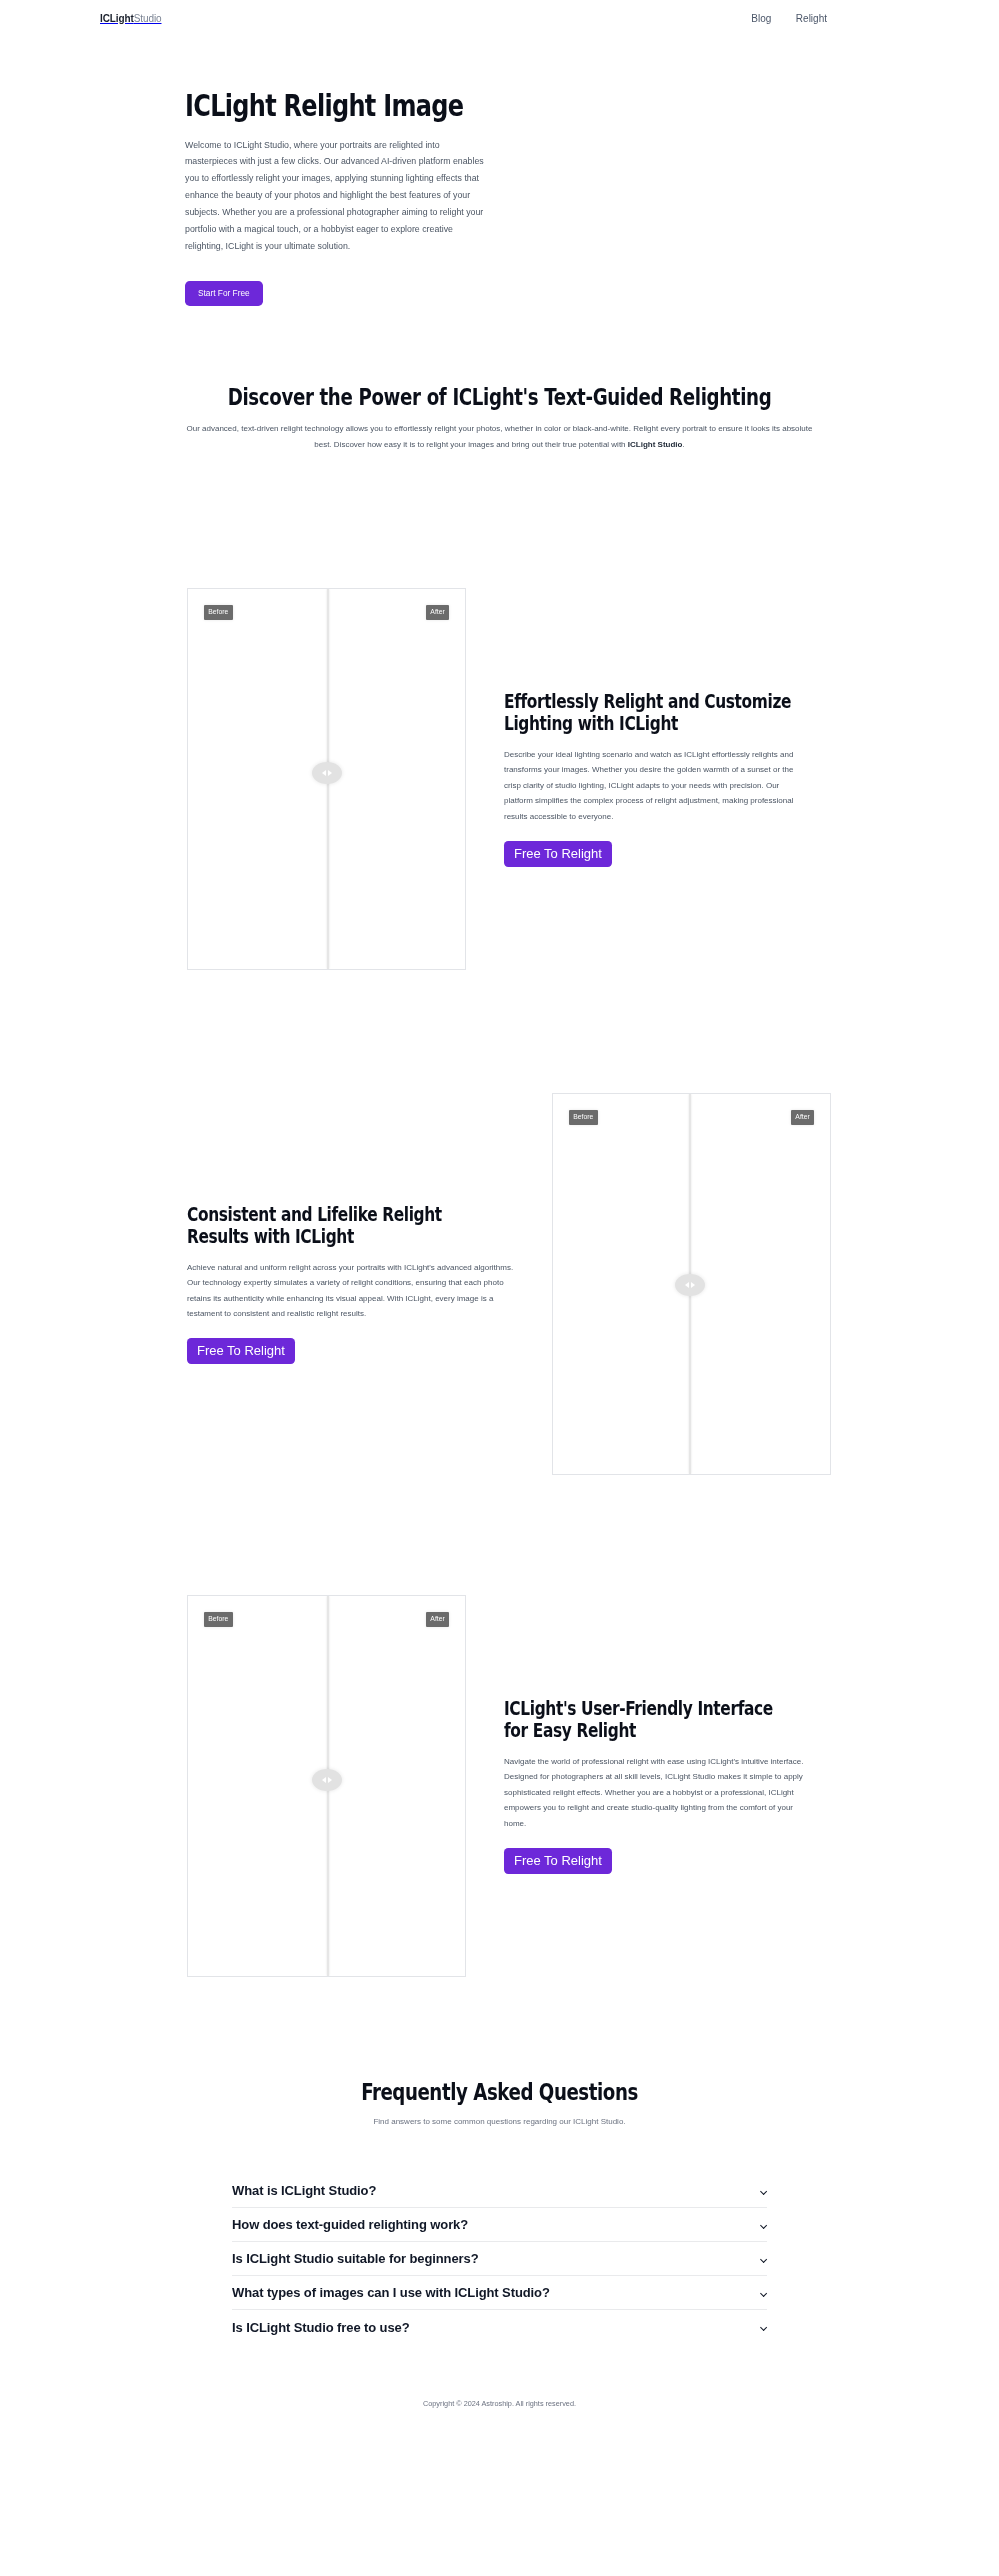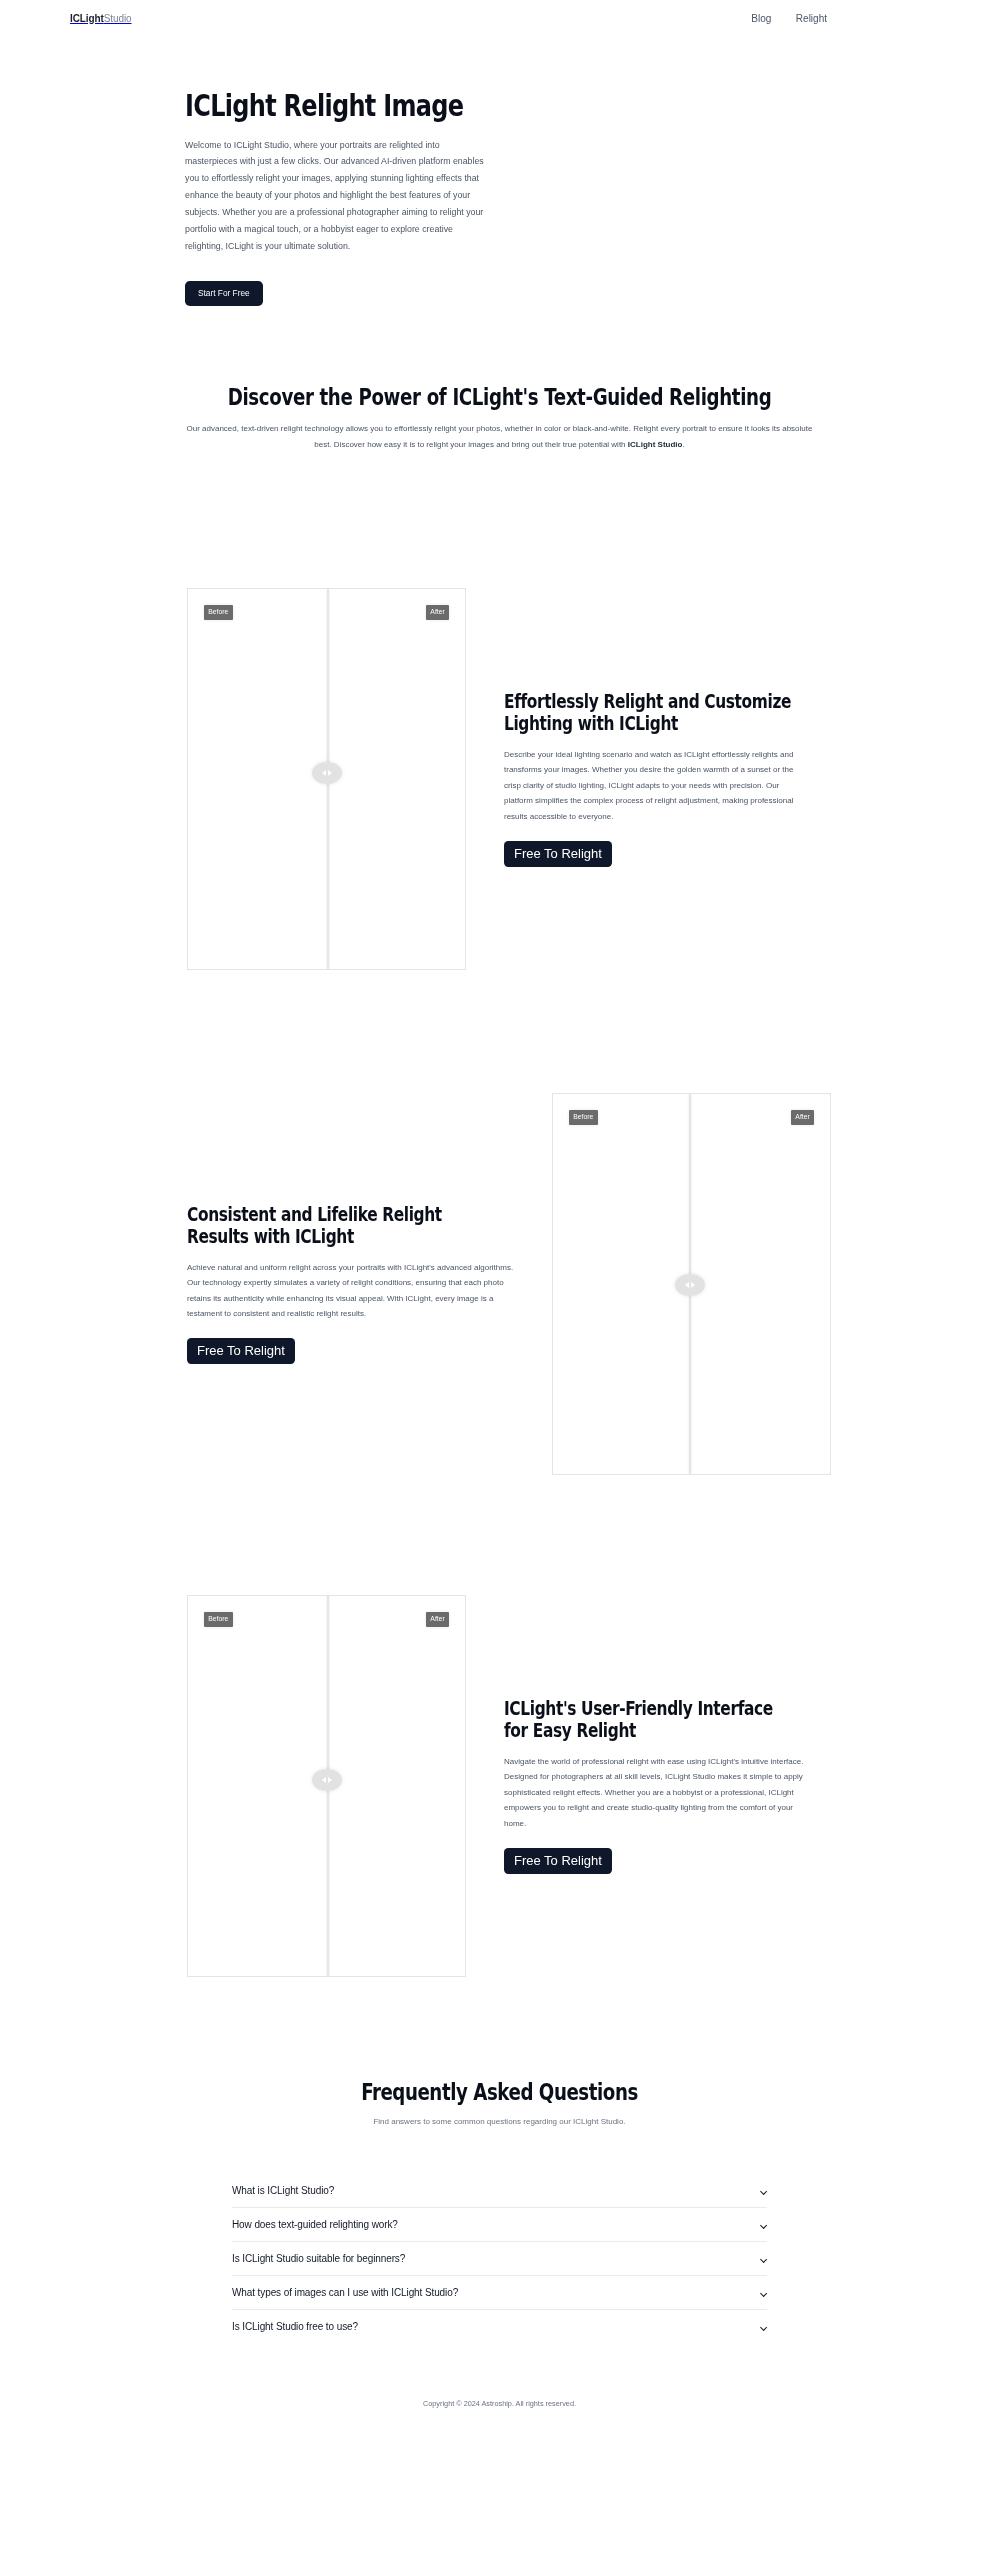--- a/index.html
+++ b/index.html
@@ -23,21 +23,21 @@
     background: #ffffff;
   }
 
   
   .site-header {
     width: 999px;
     height: 37px;
     display: flex;
     align-items: center;
     justify-content: space-between;
-    padding: 0 172px 0 70px;
+    padding: 0 172px 0 100px;
   }
 
   .brand {
     font-size: 10px;
     letter-spacing: -0.1px;
     line-height: 1;
     white-space: nowrap;
   }
   .brand-strong { font-weight: 700; color: #1a202c; }
   .brand-light  { font-weight: 400; color: #7b8494; }
@@ -84,21 +84,21 @@
   .hero-para {
     margin-top: 14.6px;
     width: 307px;
     font-size: 8.8px;
     line-height: 1.93;
     color: #4b5563;
   }
 
   .btn-dark {
     display: inline-block;
-    background: #0f172a;
+    background: #6d28d9;
     color: #ffffff;
     font-size: 8.3px;
     line-height: 1;
     padding: 7.8px 13px 8.3px 13px;
     border-radius: 4.7px;
     border: none;
     text-decoration: none;
     cursor: pointer;
     white-space: nowrap;
     font-family: "Liberation Sans", sans-serif;
@@ -275,22 +275,22 @@
     display: flex;
     align-items: center;
     justify-content: space-between;
     height: 34px;
     border-bottom: 0.5px solid #e9eaec;
     cursor: pointer;
   }
   .faq-item:last-child { border-bottom: none; }
 
   .faq-q {
-    font-size: 10px;
-    font-weight: 400;
+    font-size: 13px;
+    font-weight: 700;
     color: #111827;
     letter-spacing: -0.1px;
     line-height: 1;
   }
 
   .chevron {
     width: 6.8px;
     height: 6.8px;
     position: relative;
     flex: 0 0 auto;

